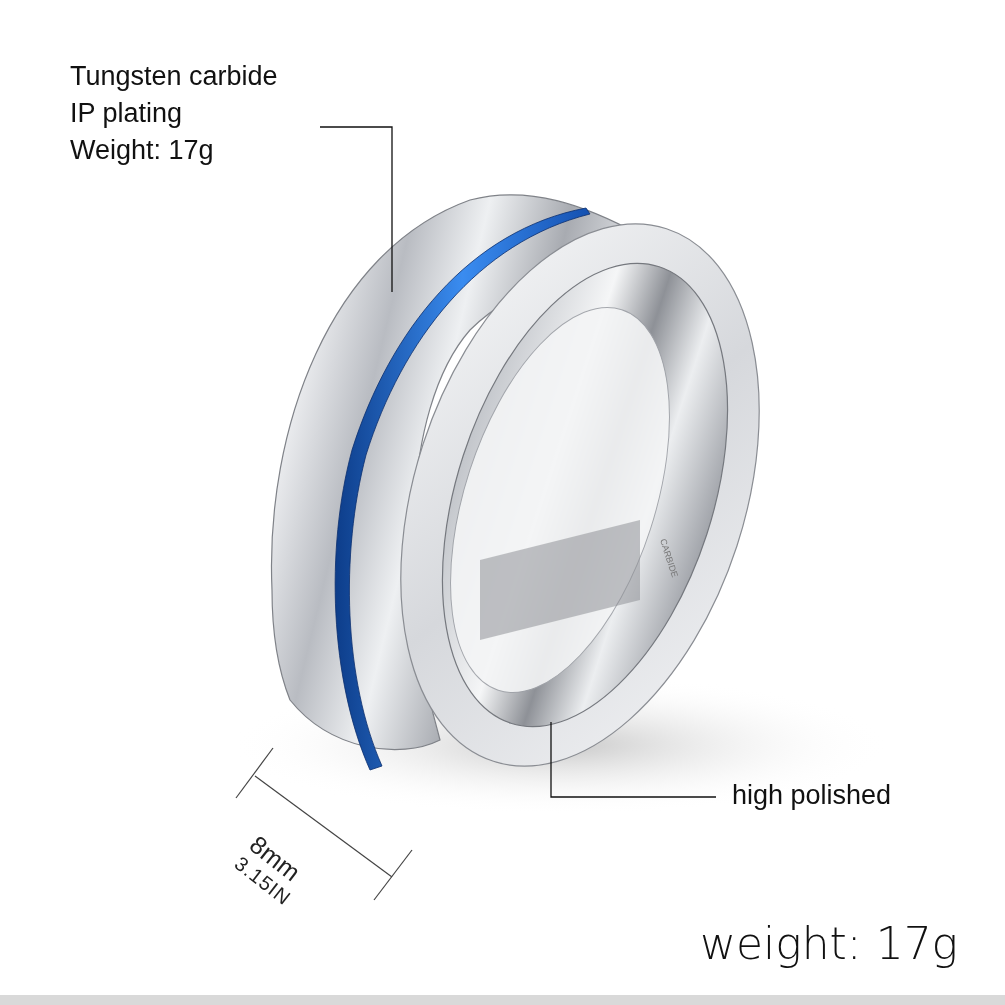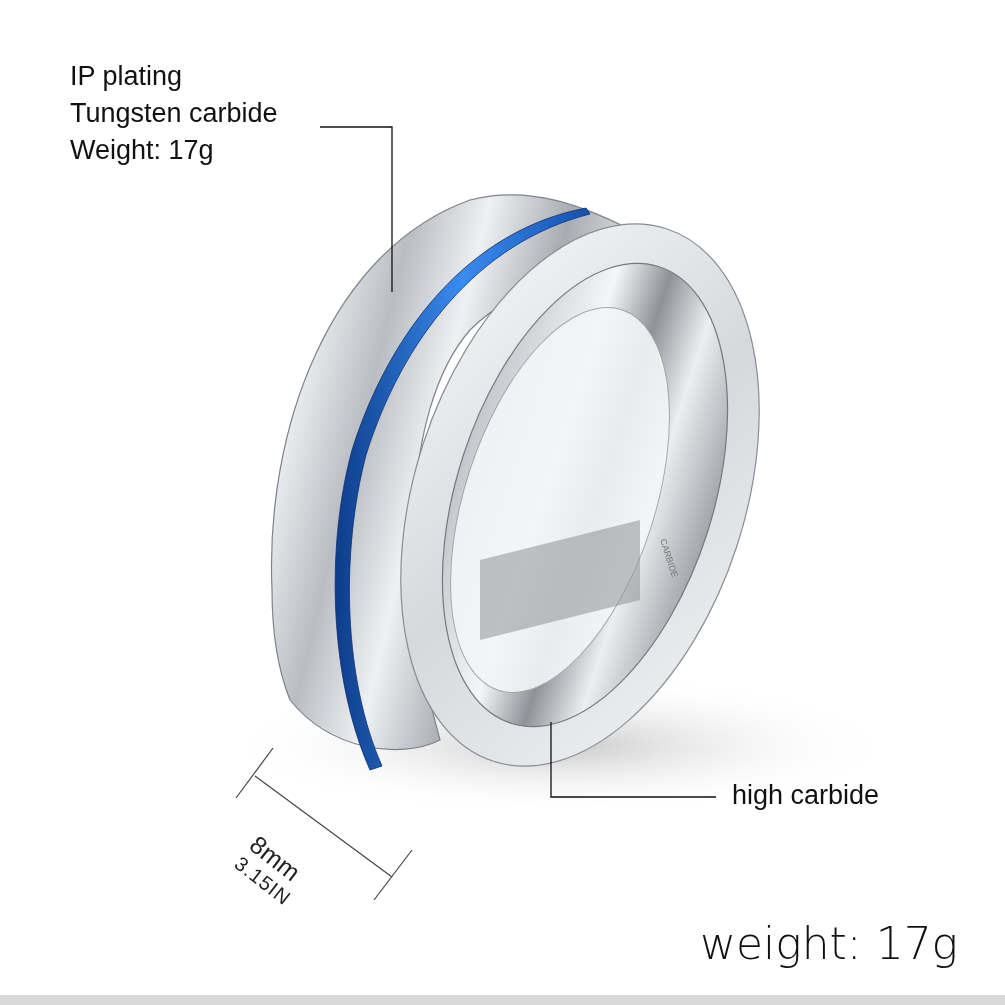--- a/index.html
+++ b/index.html
@@ -87,26 +87,26 @@
     <polyline points="320,127 392,127 392,292" fill="none" stroke="#111" stroke-width="1.3"></polyline>
 
     <polyline points="551,722 551,797 716,797" fill="none" stroke="#111" stroke-width="1.3"></polyline>
 
     <line x1="255" y1="776" x2="392" y2="877" stroke="#444" stroke-width="1.2"></line>
     <line x1="236" y1="798" x2="273" y2="748" stroke="#444" stroke-width="1.2"></line>
     <line x1="374" y1="900" x2="412" y2="850" stroke="#444" stroke-width="1.2"></line>
   </svg>
 
   <div class="label-block">
+    <div>Tungsten carbide</div>
     <div>IP plating</div>
-    <div>Tungsten carbide</div>
     <div>Weight: 17g</div>
   </div>
 
-  <div class="hp-label">high carbide</div>
+  <div class="hp-label">high polished</div>
 
   <div class="dim-mm">8mm</div>
   <div class="dim-in">3.15IN</div>
 
   <div class="weight-big">weight:  17g</div>
 
   <div class="bottom-bar"></div>
 </div>
 
 </body></html>

